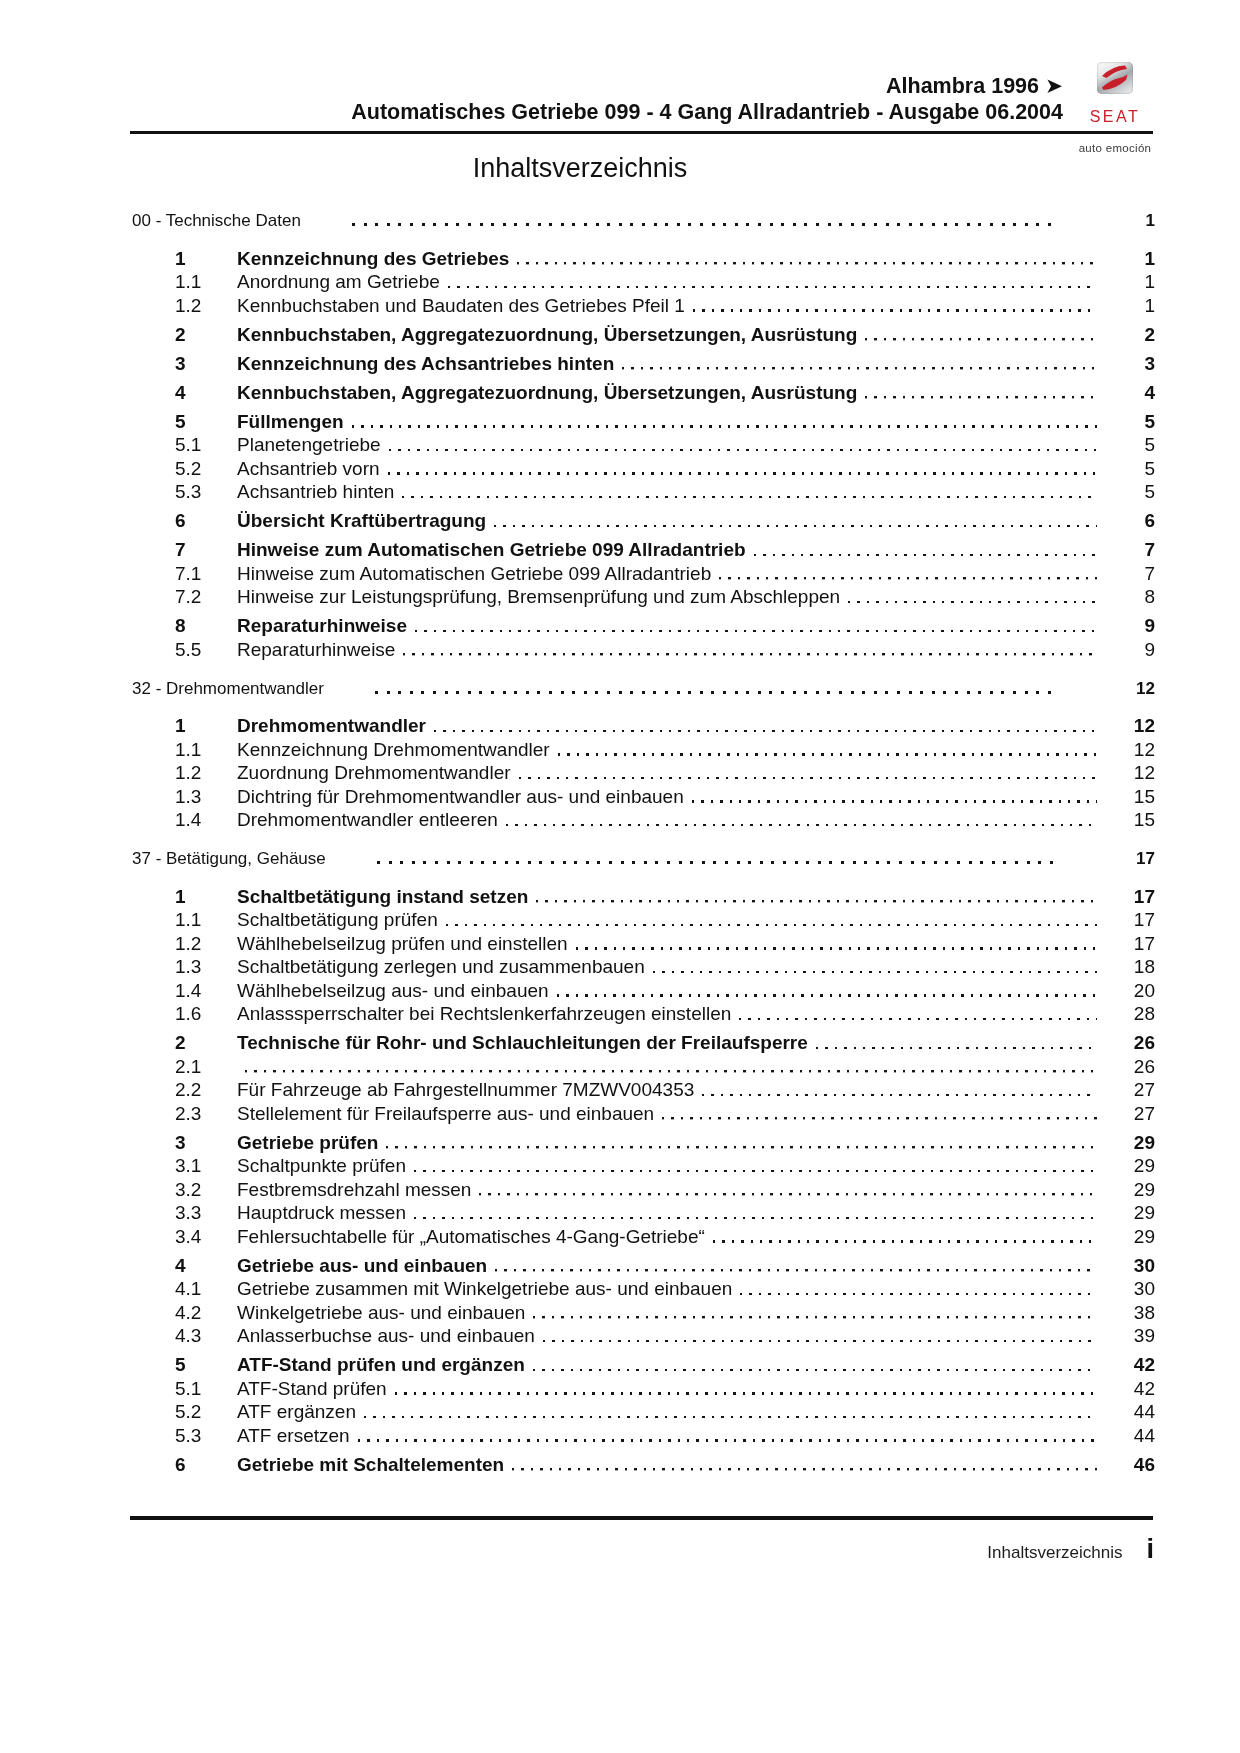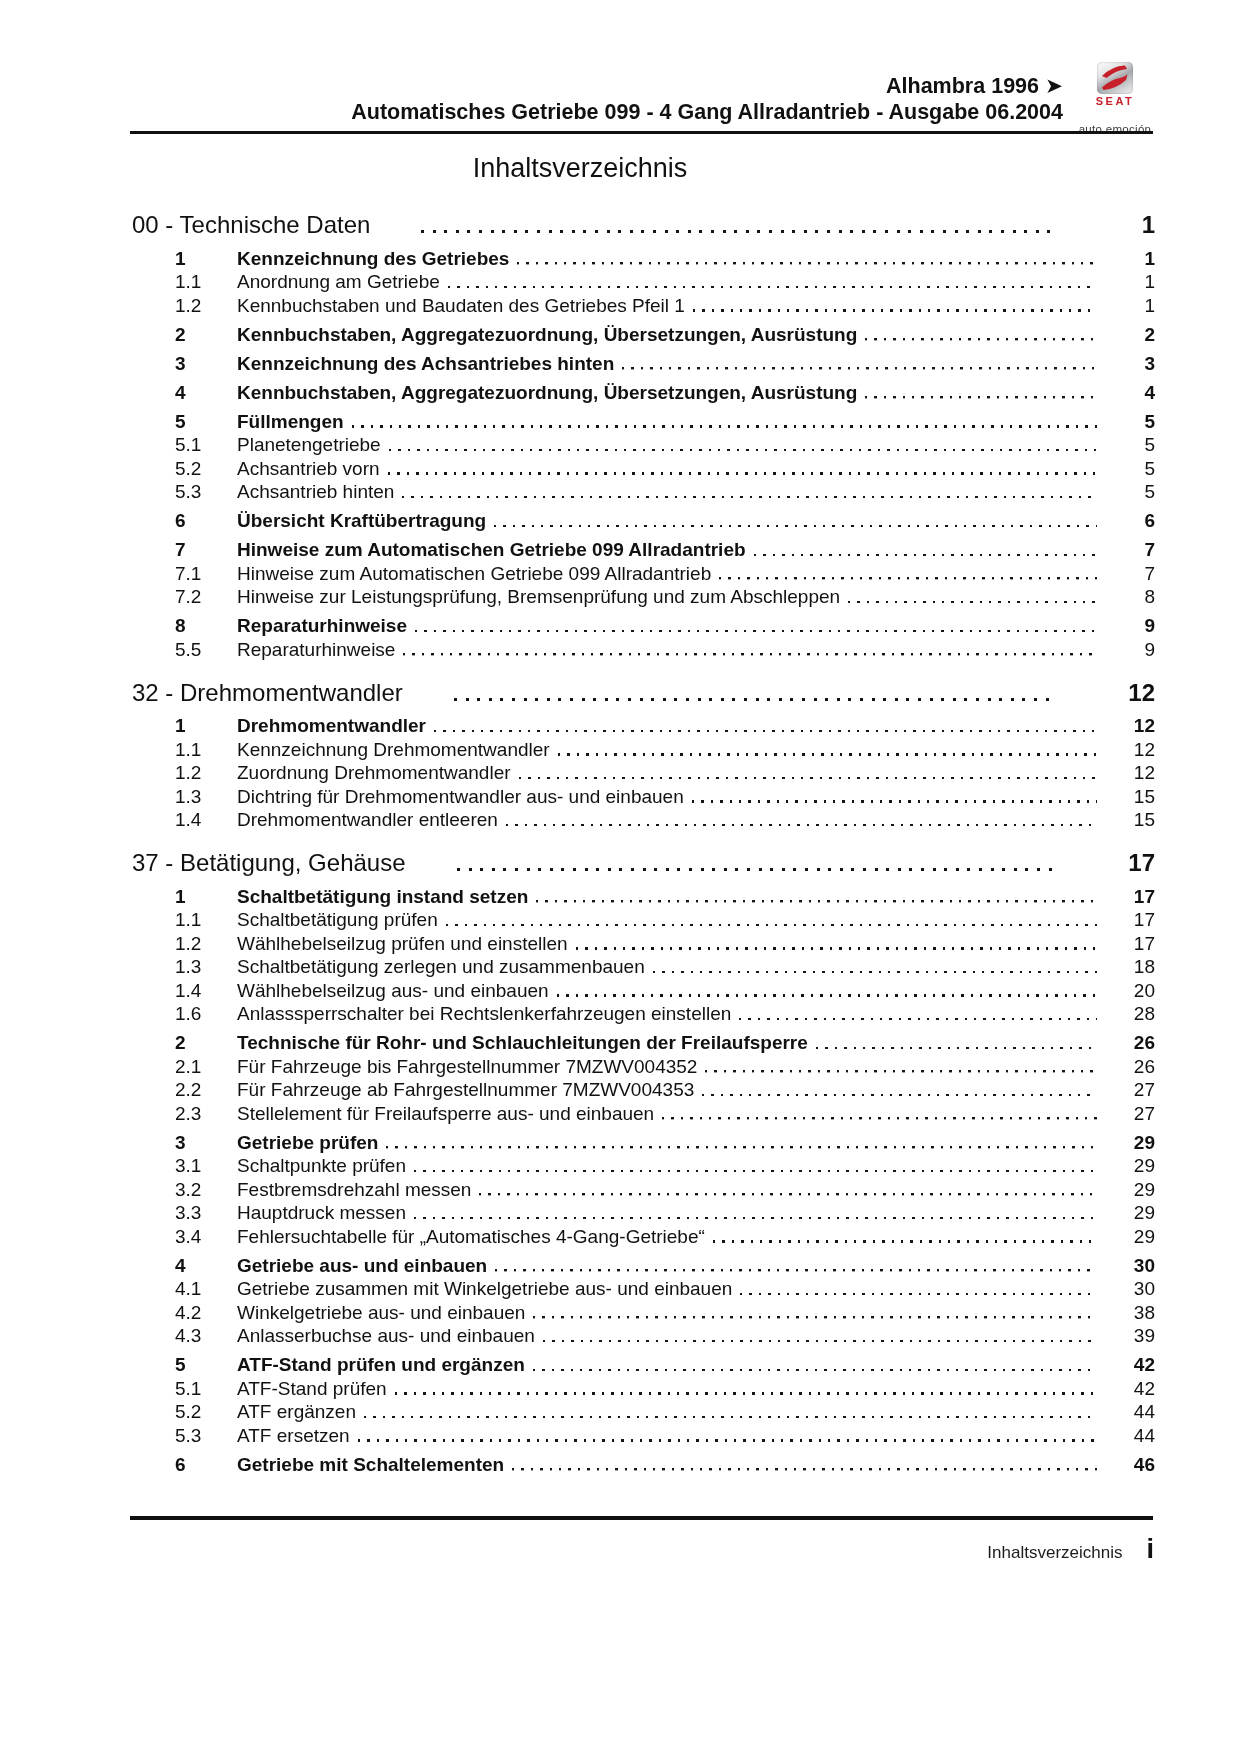--- a/index.html
+++ b/index.html
@@ -29,21 +29,21 @@
     position: absolute; top: 62px; left: 1074px; width: 82px;
     display: flex; flex-direction: column; align-items: center;
   }
   .logo-emblem {
     width: 36px; height: 32px; border-radius: 5px;
     background: linear-gradient(150deg, #fefefe 0%, #e5e6e8 30%, #a6a9ad 55%, #cfd1d3 78%, #f3f3f4 100%);
     box-shadow: inset 0 0 2px rgba(0,0,0,.35);
     display: flex; align-items: center; justify-content: center;
   }
   .logo-brand {
-    margin-top: 1px; font-size: 11px; font-weight: bold;
+    margin-top: 14px; font-size: 16px; font-weight: normal;
     letter-spacing: 2.5px; color: #c8202a; white-space: nowrap;
   }
   .logo-tagline {
     margin-top: 16px; font-size: 11.5px; color: #3b3b3b;
     letter-spacing: .3px; white-space: nowrap; text-align: right;
   }
 
   
   .page-title {
     position: absolute; left: 130px; top: 153px; width: 900px;
@@ -65,21 +65,21 @@
     flex: 1; height: 2.4px; margin: 0 4px 0 8px;
     background-image: repeating-linear-gradient(to right, #151515 0 2.4px, transparent 2.4px 9.4px);
     background-position: left bottom;
   }
   .row .pg  { flex: none; width: 54px; text-align: right; }
 
   .row.section { margin-top: 5.5px; }
   .row.section .no, .row.section .ttl, .row.section .pg { font-weight: bold; }
 
   .row.chapter {
-    padding-left: 2px; font-size: 24px; height: 31px;
+    padding-left: 2px; font-size: 17px; height: 31px;
     margin-top: 16.5px; margin-bottom: 2px; gap: 40px;
   }
   .row.chapter .dots {
     height: 3px; margin-left: 11px;
     background-image: repeating-linear-gradient(to right, #151515 0 3px, transparent 3px 11.6px);
   }
   .row.chapter .pg { font-weight: bold; }
   .toc .row.chapter:first-child { margin-top: 0; }
 
   
@@ -296,21 +296,20 @@
     <span class="pg">28</span>
   </div>
     <div class="row section">
     <span class="no">2</span>
     <span class="ttl">Technische für Rohr- und Schlauchleitungen der Freilaufsperre</span>
     <span class="dots"></span>
     <span class="pg">26</span>
   </div>
     <div class="row sub">
     <span class="no">2.1</span>
-    <span class="ttl">Für Fahrzeuge bis Fahrgestellnummer 7MZWV004352</span>
     <span class="dots"></span>
     <span class="pg">26</span>
   </div>
     <div class="row sub">
     <span class="no">2.2</span>
     <span class="ttl">Für Fahrzeuge ab Fahrgestellnummer 7MZWV004353</span>
     <span class="dots"></span>
     <span class="pg">27</span>
   </div>
     <div class="row sub">

